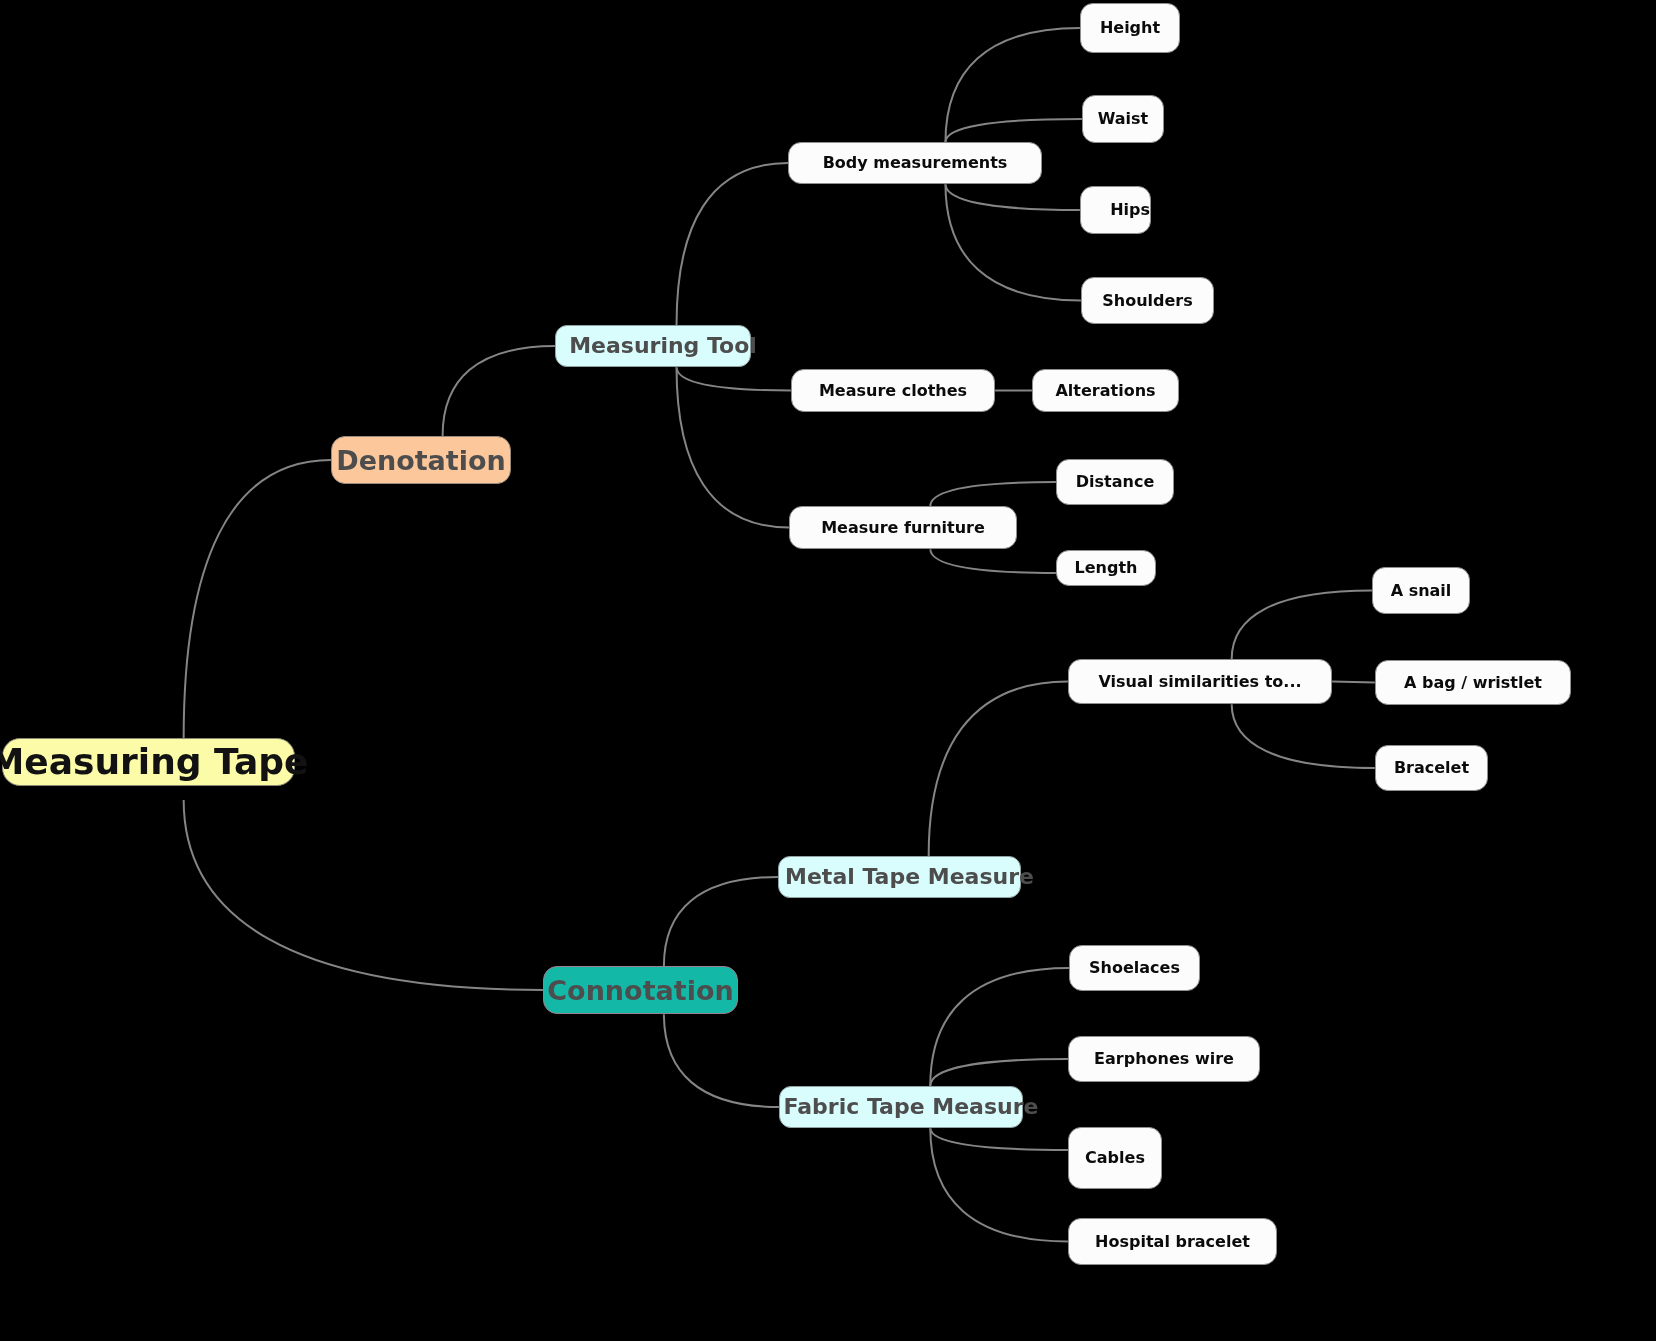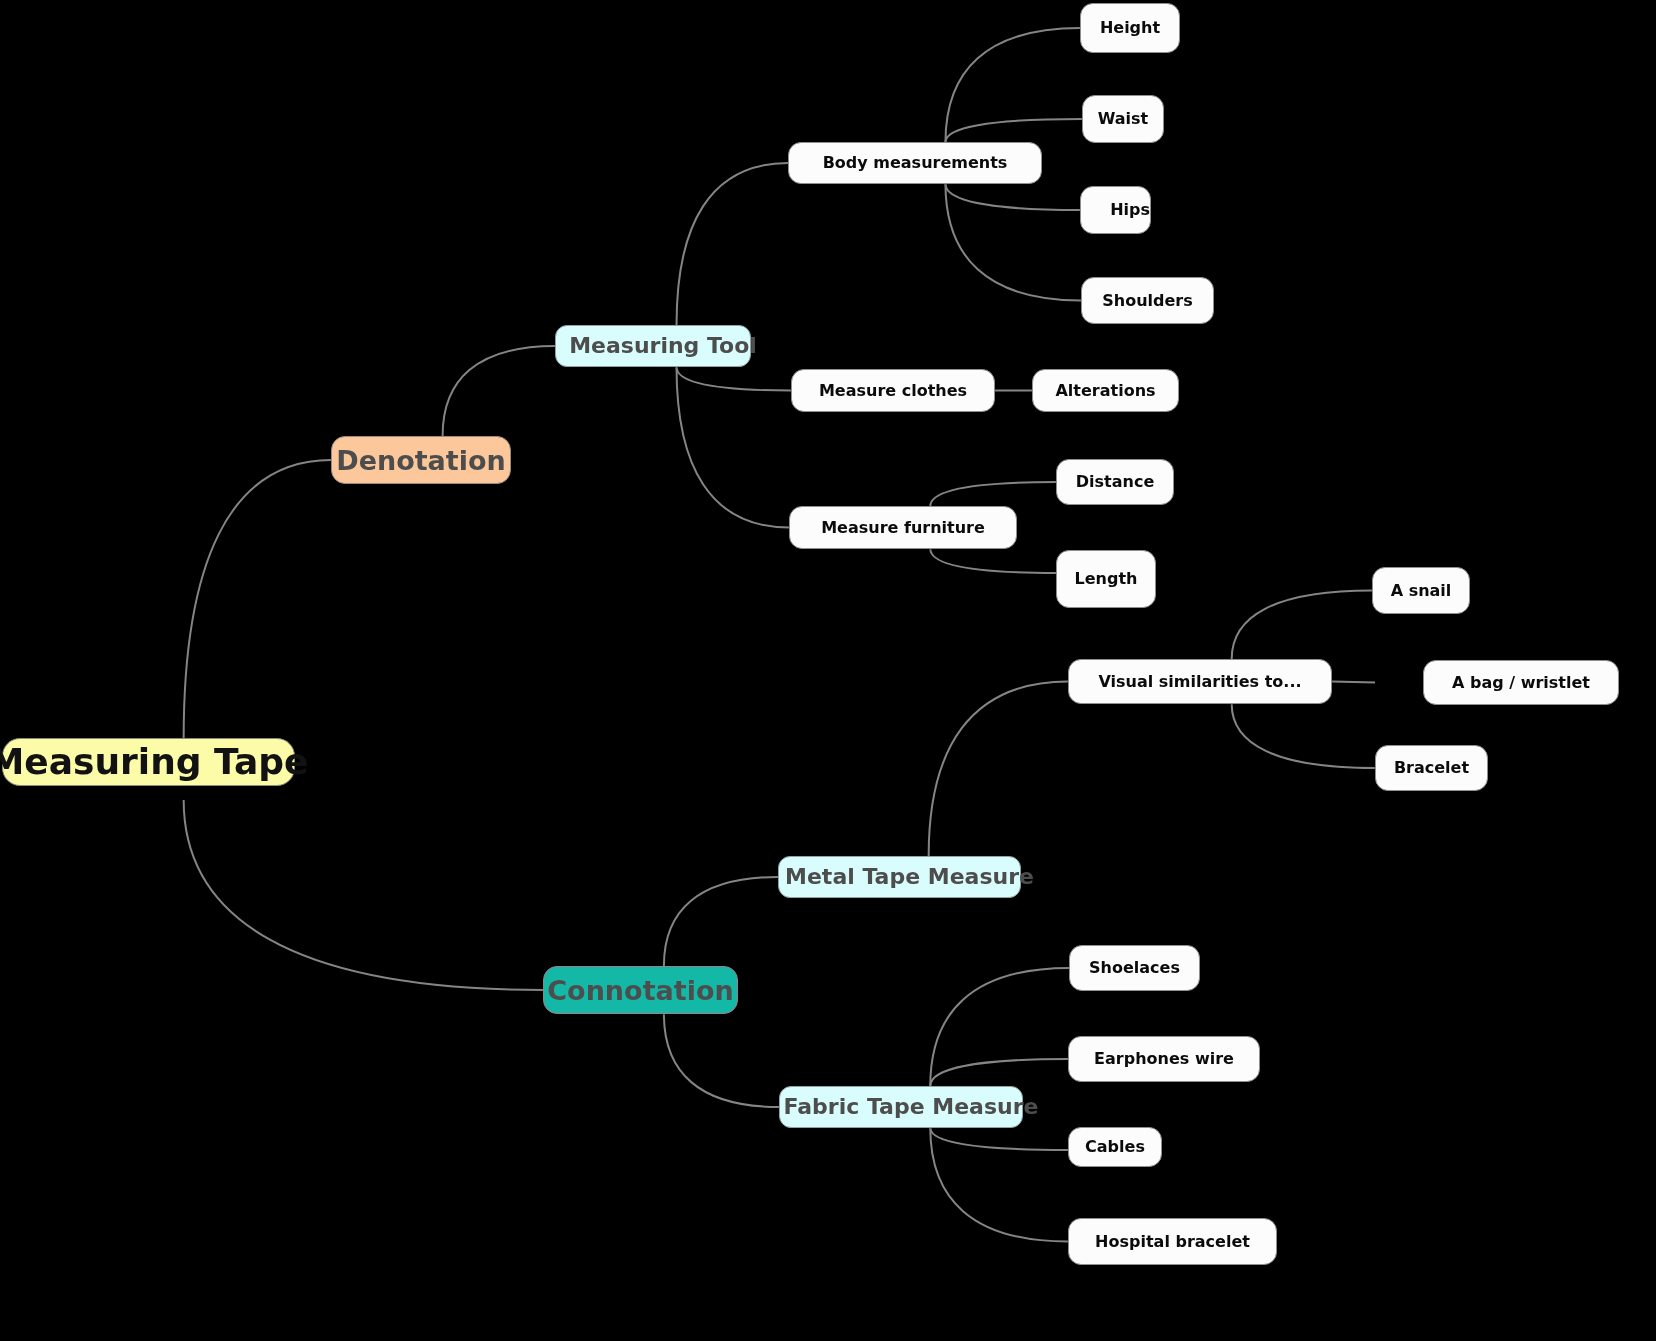--- a/index.html
+++ b/index.html
@@ -152,38 +152,38 @@
       </div>
       <div class="node n-leaf" style="left: 1081px; top: 277px; width: 133px; height: 47px;">
         <span class="node-label">Shoulders</span>
       </div>
       <div class="node n-leaf" style="left: 1032px; top: 369px; width: 147px; height: 43px;">
         <span class="node-label">Alterations</span>
       </div>
       <div class="node n-leaf" style="left: 1056px; top: 459px; width: 118px; height: 46px;">
         <span class="node-label">Distance</span>
       </div>
-      <div class="node n-leaf" style="left: 1056px; top: 550px; width: 100px; height: 58px;">
+      <div class="node n-leaf" style="left: 1056px; top: 550px; width: 100px; height: 36px;">
         <span class="node-label">Length</span>
       </div>
       <div class="node n-leaf" style="left: 1372px; top: 567px; width: 98px; height: 47px;">
         <span class="node-label">A snail</span>
       </div>
-      <div class="node n-leaf" style="left: 1375px; top: 660px; width: 196px; height: 45px; margin-left: 48px;">
+      <div class="node n-leaf" style="left: 1375px; top: 660px; width: 196px; height: 45px;">
         <span class="node-label">A bag / wristlet</span>
       </div>
       <div class="node n-leaf" style="left: 1375px; top: 745px; width: 113px; height: 46px;">
         <span class="node-label">Bracelet</span>
       </div>
       <div class="node n-leaf" style="left: 1069px; top: 945px; width: 131px; height: 46px;">
         <span class="node-label">Shoelaces</span>
       </div>
       <div class="node n-leaf" style="left: 1068px; top: 1036px; width: 192px; height: 46px;">
         <span class="node-label">Earphones wire</span>
       </div>
-      <div class="node n-leaf" style="left: 1068px; top: 1127px; width: 94px; height: 40px;">
+      <div class="node n-leaf" style="left: 1068px; top: 1127px; width: 94px; height: 62px;">
         <span class="node-label">Cables</span>
       </div>
       <div class="node n-leaf" style="left: 1068px; top: 1218px; width: 209px; height: 47px;">
         <span class="node-label">Hospital bracelet</span>
       </div>
     </div>
 </div>
 
 </body></html>

